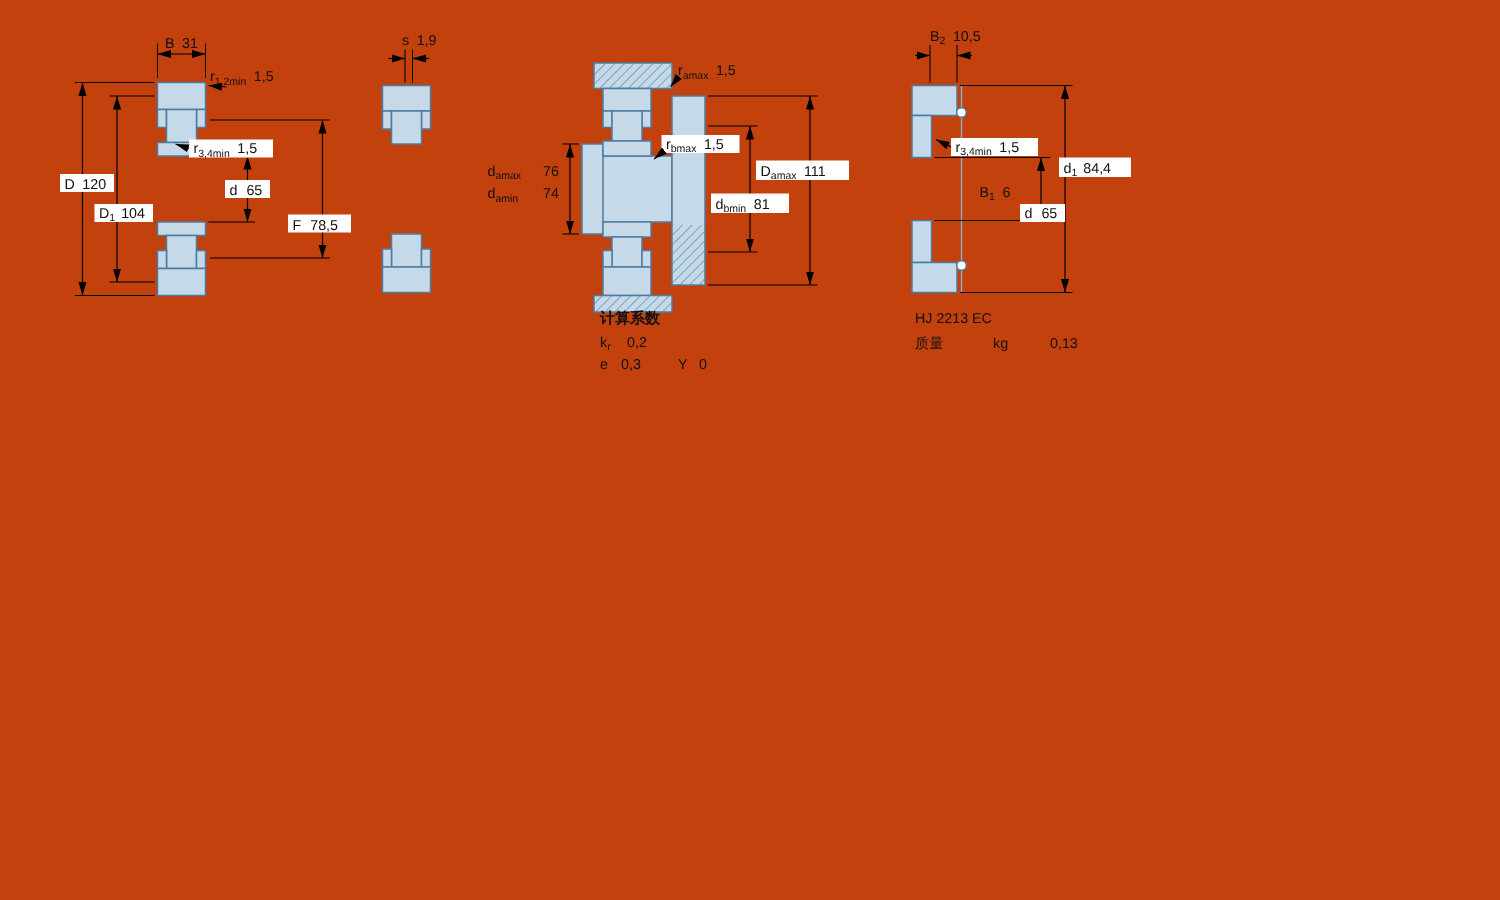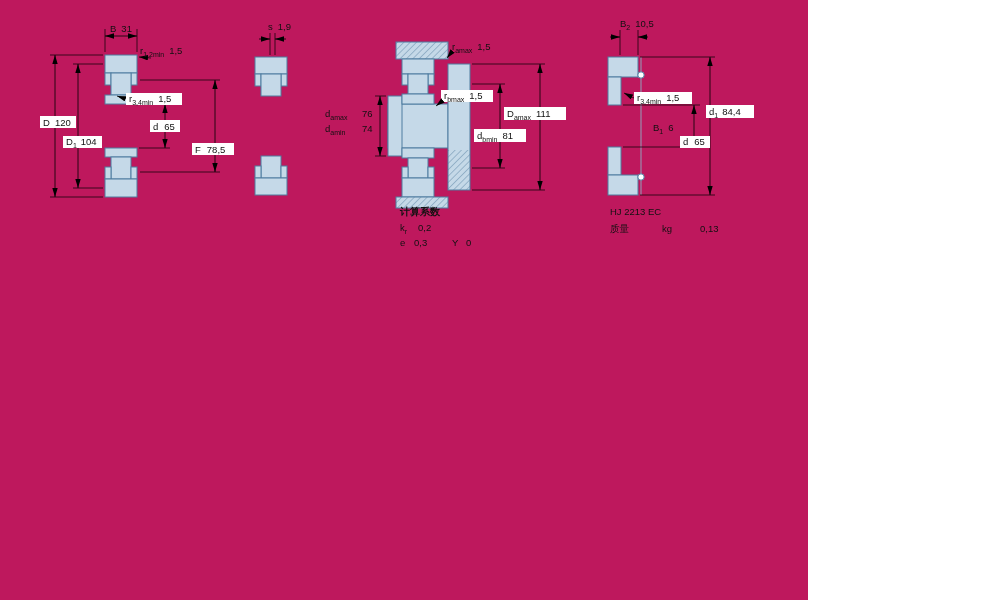--- a/index.html
+++ b/index.html
@@ -1,16 +1,16 @@
 <!DOCTYPE html>
 <html><head>
 <meta charset="utf-8">
 <style>
   html,body{margin:0;padding:0;background:#fff;}
-  .canvas{position:relative;width:808px;height:600px;background:#be185d;overflow:hidden;
+  .canvas{position:relative;width:1000px;height:600px;background:#c2410c;overflow:hidden;
           font-family:"Liberation Sans","DejaVu Sans",sans-serif;}
   svg{display:block;}
   text{font-family:"Liberation Sans","DejaVu Sans",sans-serif;font-size:9.5px;fill:#111;}
   .sub{font-size:7px;}
   .cjk{font-weight:bold;font-size:10px;}
   .part{fill:#c5d9e8;stroke:#4e7ca0;stroke-width:1;}
   .dim{stroke:#000;stroke-width:0.8;fill:none;}
   .ext{stroke:#000;stroke-width:0.7;fill:none;}
   .bg{fill:#ffffff;}
   .thin{stroke:#8fb0c6;stroke-width:0.9;fill:none;}

